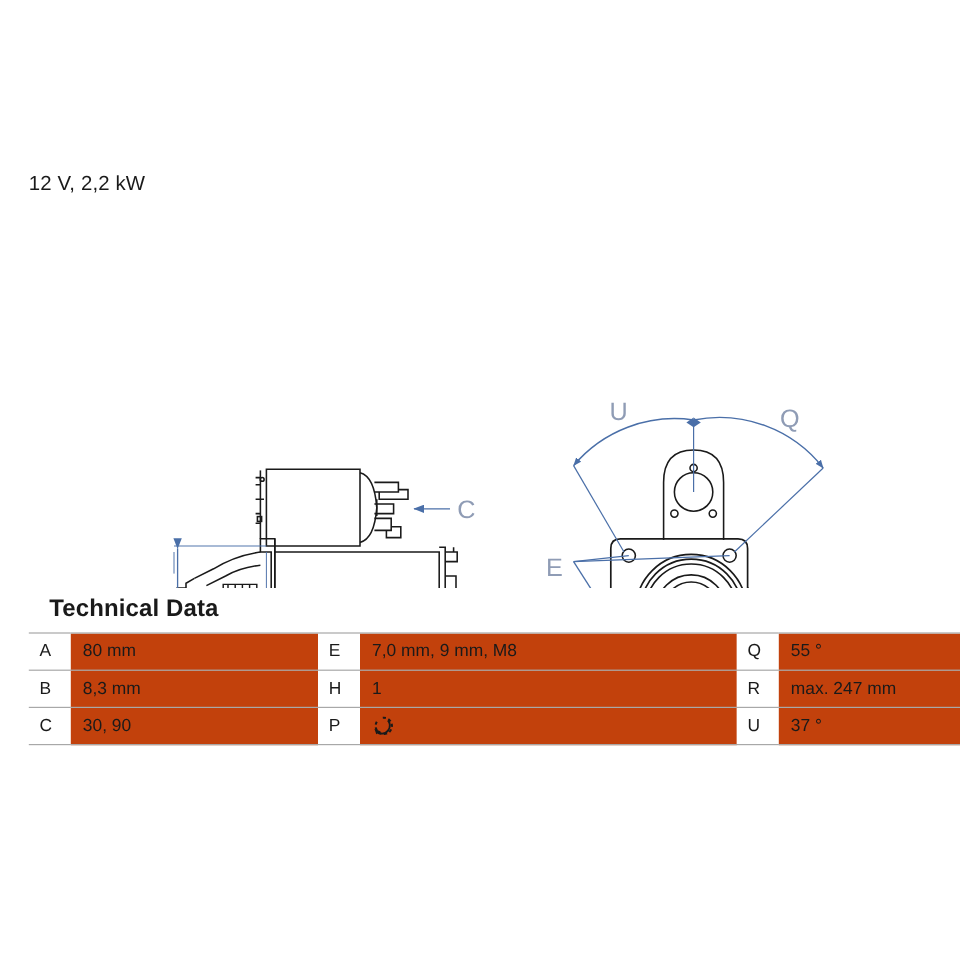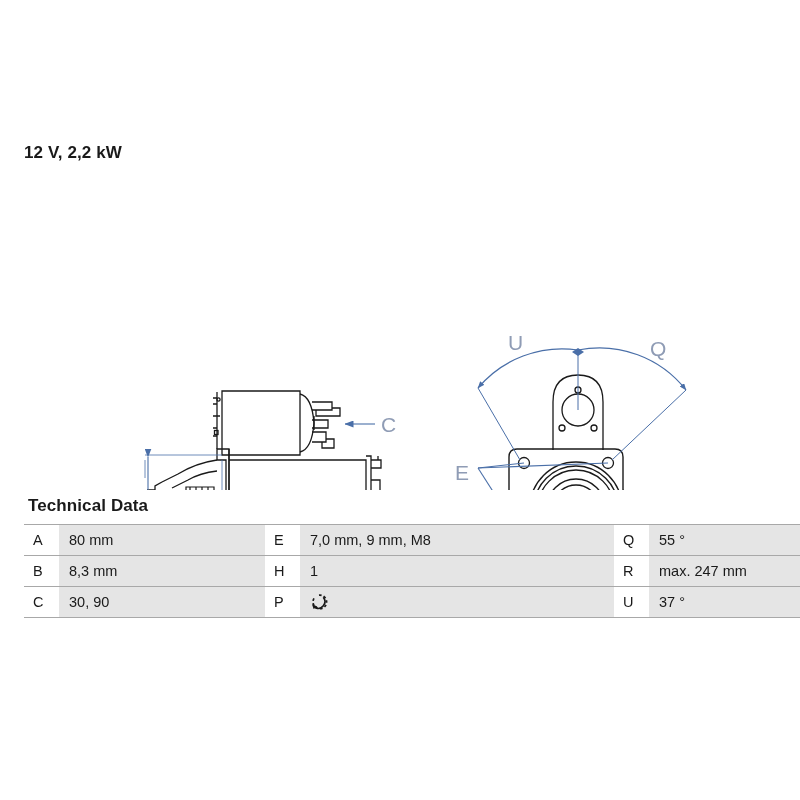--- a/index.html
+++ b/index.html
@@ -14,21 +14,21 @@
     font-family: "Liberation Sans", sans-serif;
     overflow: hidden;
   }
 
   
   #spec-title {
     position: absolute;
     left: 24px;
     top: 143px;
     font-size: 17px;
-    font-weight: bold;
+    font-weight: normal;
     color: #1a1a1a;
     letter-spacing: 0.1px;
   }
 
   
   #drawing-area {
     position: absolute;
     left: 0;
     top: 160px;
     width: 800px;
@@ -37,42 +37,42 @@
   #drawing-area svg { display: block; }
 
   
   #tech-section {
     position: absolute;
     left: 24px;
     top: 496px;
     width: 752px;
   }
   #tech-heading {
-    font-size: 17px;
+    font-size: 20px;
     font-weight: bold;
     color: #1a1a1a;
-    margin: 0 0 8px 4px;
+    margin: 0 0 8px 17px;
     letter-spacing: 0.1px;
   }
   table#tech-table {
     border-collapse: collapse;
     width: 752px;
     table-layout: fixed;
   }
   table#tech-table tr {
     height: 31px;
   }
   table#tech-table td {
     border-top: 1px solid #a8a8a8;
     border-bottom: 1px solid #a8a8a8;
     font-size: 14.5px;
     color: #1a1a1a;
     padding: 0 0 0 10px;
     vertical-align: middle;
-    background: #e5e5e5;
+    background: #c2410c;
     white-space: nowrap;
   }
   table#tech-table td.key {
     background: #ffffff;
     padding-left: 9px;
     width: 26px;
   }
   .col-a-key  { width: 26px; }
   .col-a-val  { width: 196px; }
   .col-b-key  { width: 26px; }

